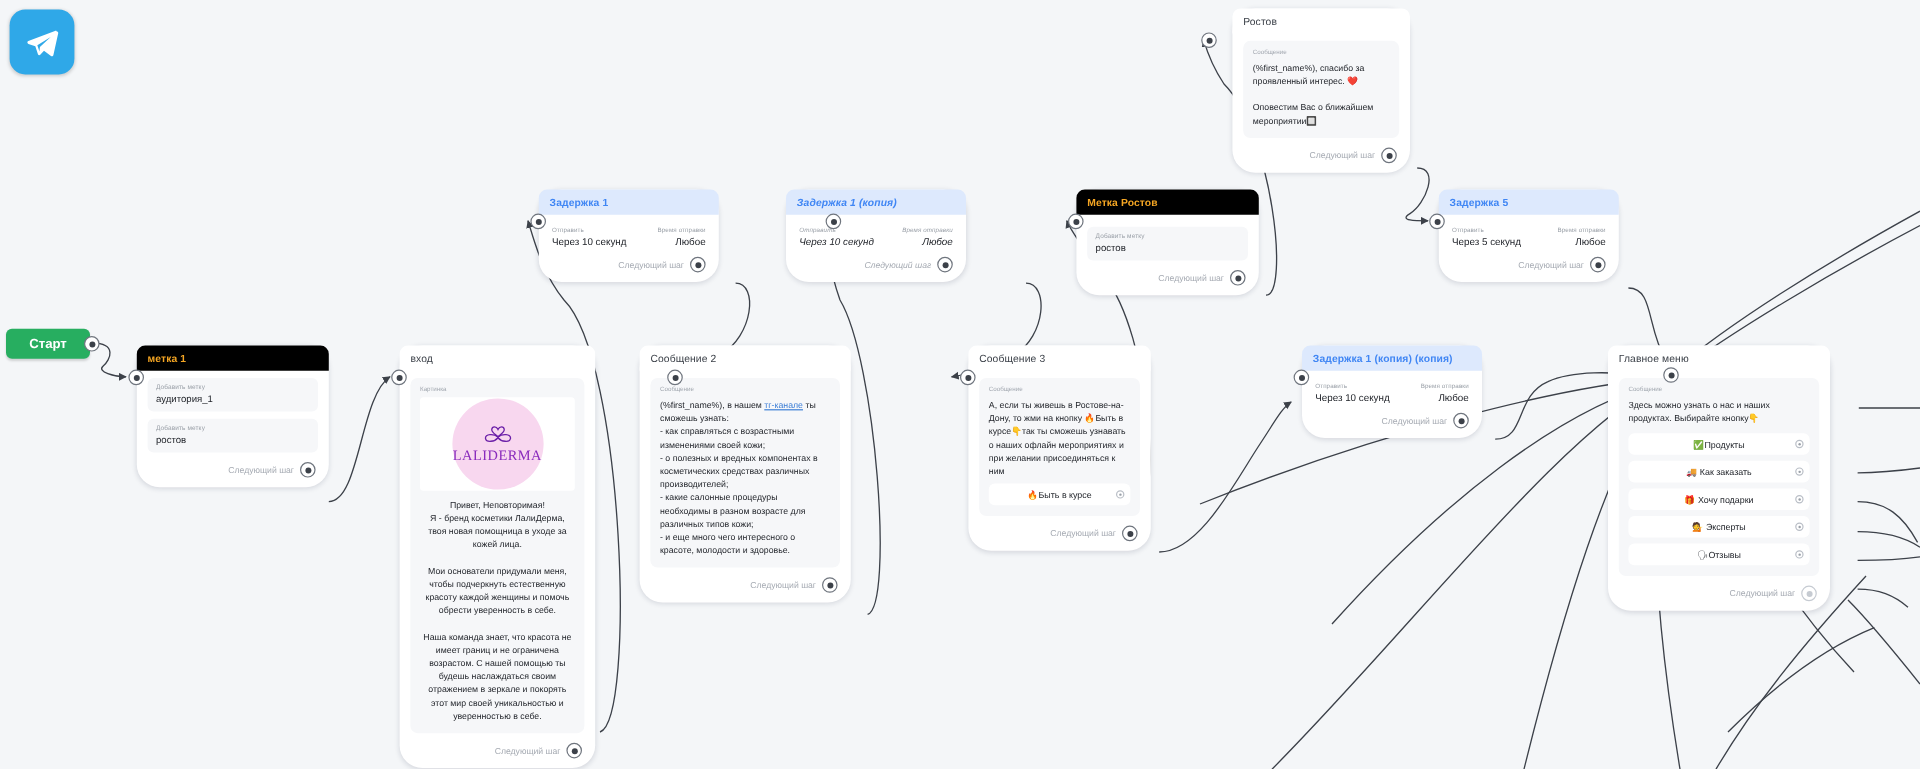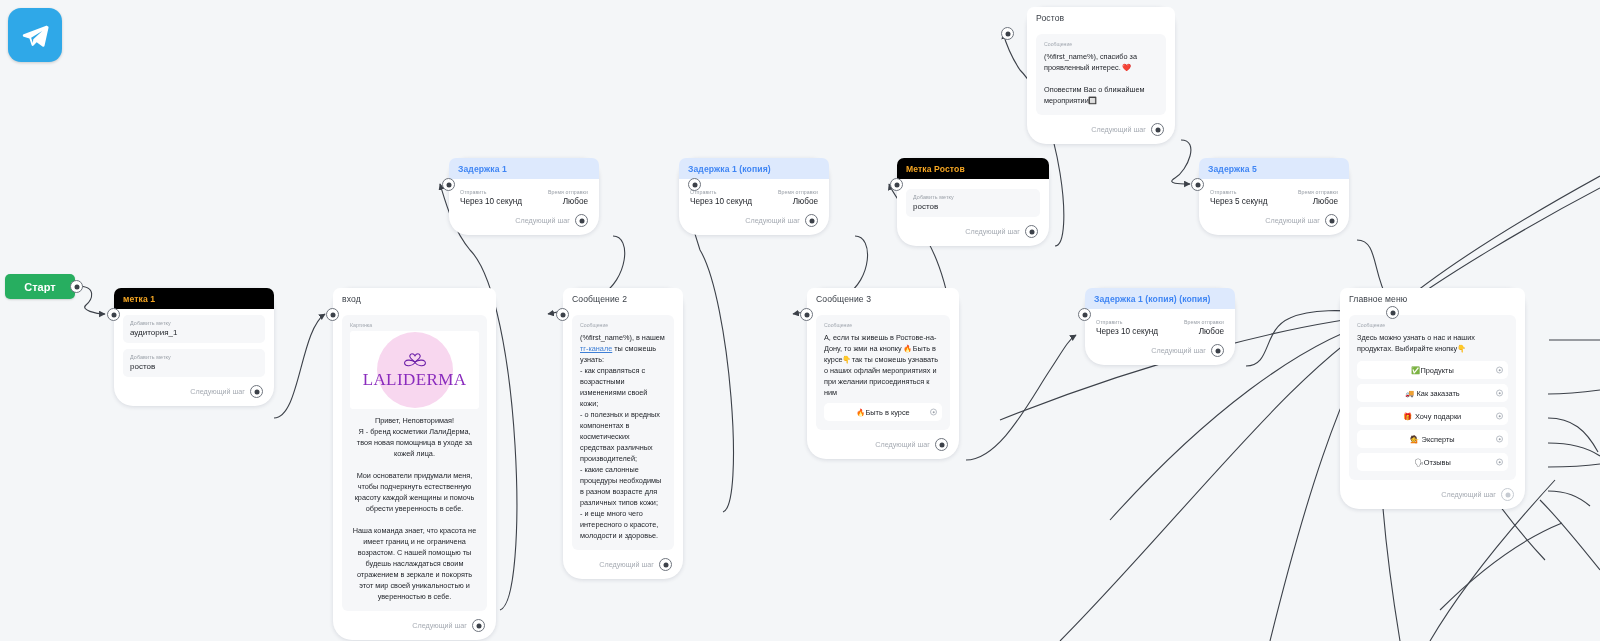--- a/index.html
+++ b/index.html
@@ -81,21 +81,21 @@
     height:78px; display:flex; align-items:center; justify-content:center;
     overflow:hidden;
   }
   .pic-circle {
     width:76px; height:76px; border-radius:50%;
     background:#f8d7ef;
     display:flex; flex-direction:column; align-items:center; justify-content:center;
     gap:1px;
   }
   .pic-circle .brand {
-    font-size:17px; letter-spacing:.4px; color:#8a2bbd;
+    font-size:12px; letter-spacing:.4px; color:#8a2bbd;
     font-family:"Liberation Serif", serif;
   }
 
   .btn-row {
     background:#fff; border-radius:5px;
     margin-top:5px; height:18px;
     display:flex; align-items:center; justify-content:center;
     position:relative; font-size:7.4px; color:#23262c;
   }
   .btn-row .port-mini {
@@ -262,40 +262,40 @@
         </div>
       </div>
       <div class="next-step">
         <span>Следующий шаг</span>
         <span class="port inline" style="position:relative;"></span>
       </div>
     </div>
   </div>
   <div class="port" style="left:442px; top:178px;"></div>
 
-  <div class="node" style="left:563px; top:288px; width:120px;">
+  <div class="node" style="left:533px; top:288px; width:176px;">
     <div class="node-head plain">Сообщение 2</div>
     <div class="node-body">
       <div class="msg-box">
         <div class="msg-label">Сообщение</div>
         <div class="msg-text"><span>(%first_name%), в нашем </span><a href="#">тг-канале</a><span> ты сможешь узнать:
 - как справляться с возрастными изменениями своей кожи;
 - о полезных и вредных компонентах в косметических средствах различных производителей;
 - какие салонные процедуры необходимы в разном возрасте для различных типов кожи;
 - и еще много чего интересного о красоте, молодости и здоровье.</span></div>
       </div>
       <div class="next-step">
         <span>Следующий шаг</span>
         <span class="port inline" style="position:relative;"></span>
       </div>
     </div>
   </div>
   <div class="port" style="left:556px; top:308px;"></div>
 
-  <div class="node" style="left:679px; top:158px; width:150px;">
+  <div class="node" style="left:655px; top:158px; width:150px;font-style:italic;">
     <div class="node-head delay">Задержка 1 (копия)</div>
     <div class="node-body">
       <div class="delay-row">
         <div class="delay-col">
           <div class="field-label">Отправить</div>
           <div class="field-value">Через 10 секунд</div>
         </div>
         <div class="delay-col right">
           <div class="field-label">Время отправки</div>
           <div class="field-value">Любое</div>

